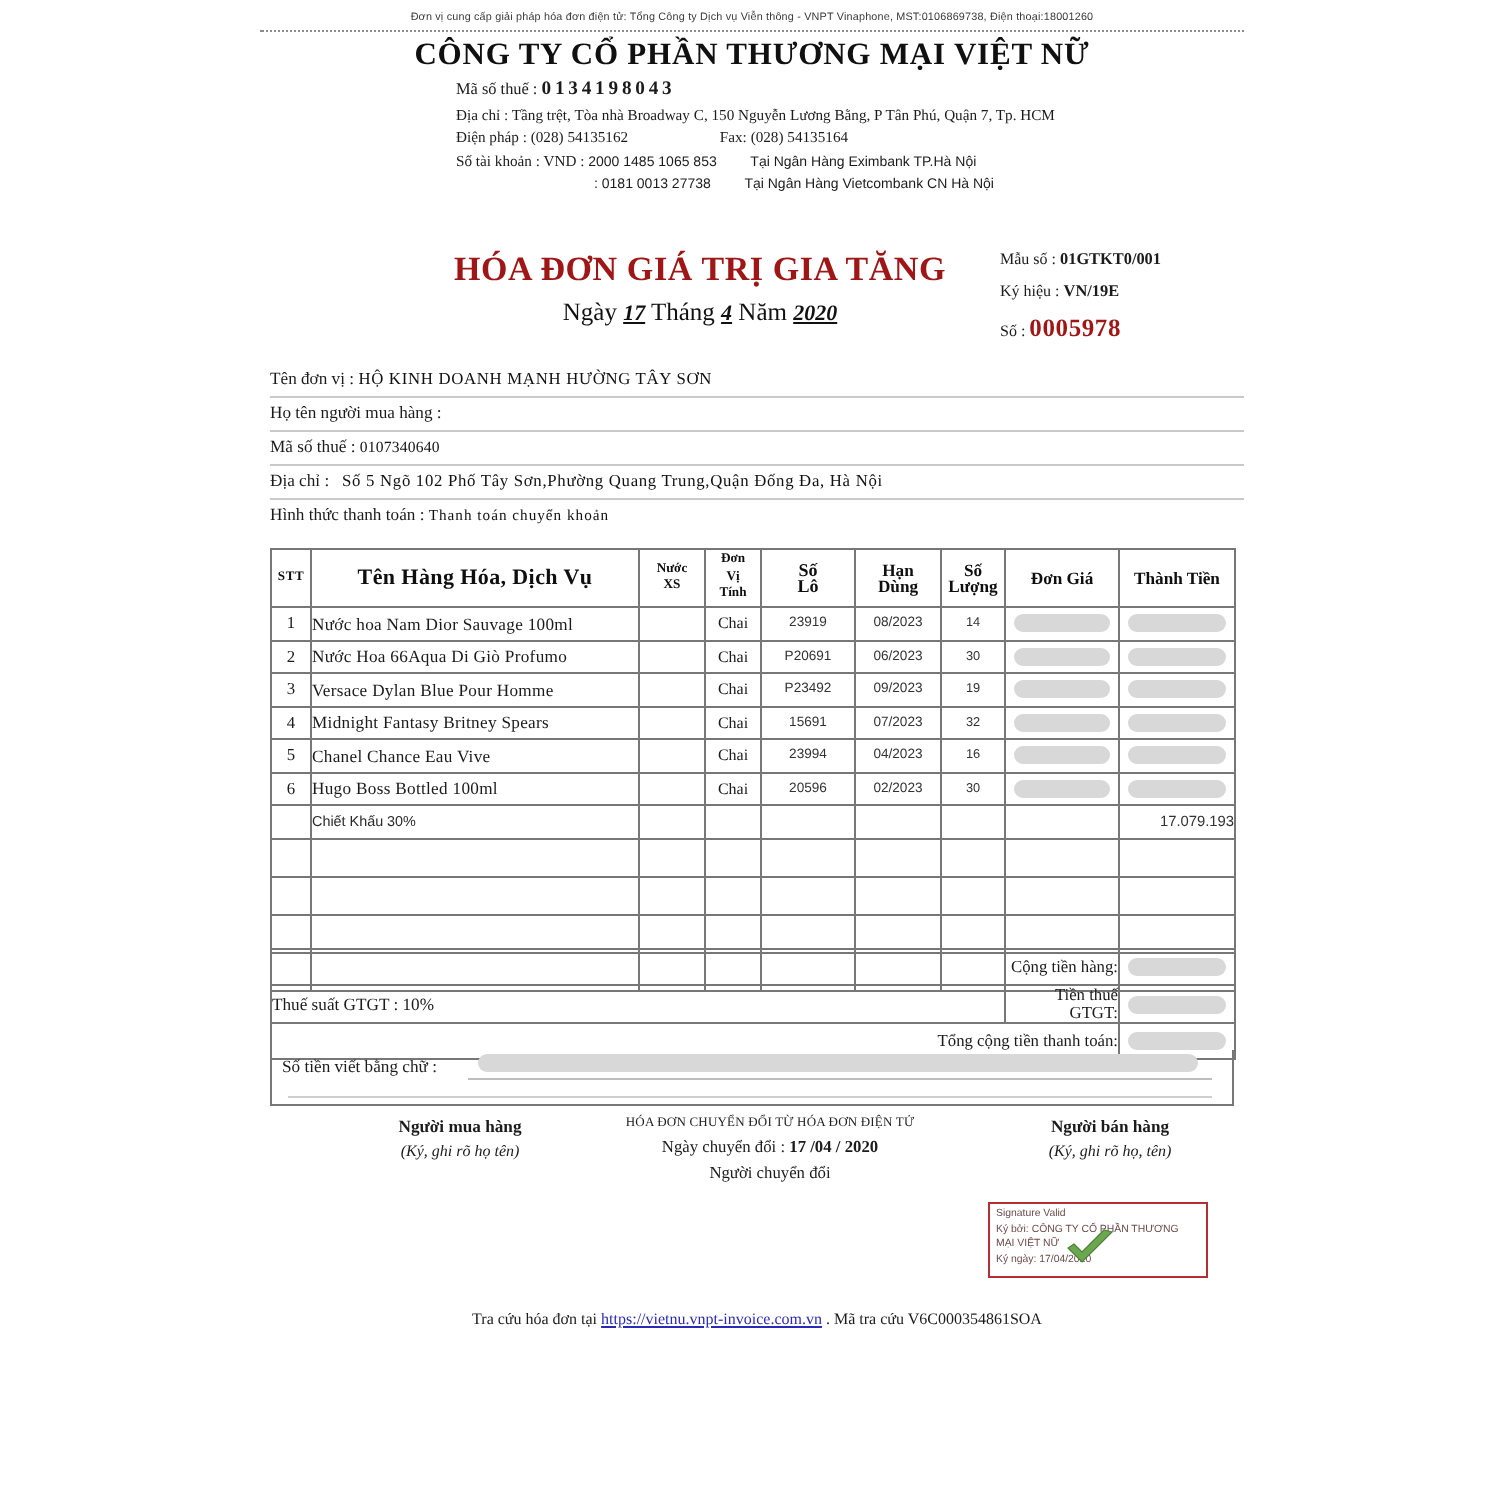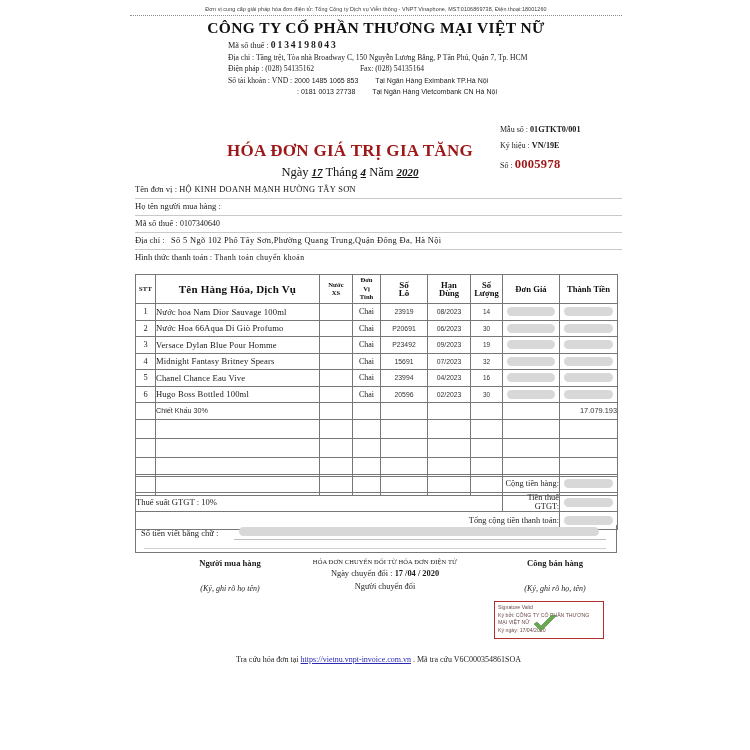--- a/index.html
+++ b/index.html
@@ -53,21 +53,21 @@
   }
   .seller-row .sans{
     font-family:"Liberation Sans", sans-serif;
     font-size:7px;
   }
   .gap-l{display:inline-block;width:42px;}
   .gap-m{display:inline-block;width:13px;}
 
   
   .title-wrap{
-    position:absolute;left:200px;top:125px;width:300px;text-align:center;margin-top:16px;
+    position:absolute;left:200px;top:125px;width:300px;text-align:center;
   }
   .inv-title{
     font-size:17px;font-weight:bold;color:#9f1616;
     letter-spacing:.3px;
   }
   .inv-date{
     margin-top:4px;font-size:12.5px;color:#111;
   }
   .inv-date u{font-style:italic;font-weight:bold;font-size:11px;}
 
@@ -190,21 +190,21 @@
   
   .sig{
     position:absolute;left:135px;top:558px;width:487px;
     height:60px;
   }
   .sig-col{position:absolute;text-align:center;}
   .sig-buyer{left:20px;width:150px;}
   .sig-mid{left:160px;width:180px;}
   .sig-seller{left:345px;width:150px;}
   .sig-title{font-size:8.6px;font-weight:bold;}
-  .sig-sub{font-size:8px;font-style:italic;margin-top:16px;}
+  .sig-sub{font-size:8px;font-style:italic;margin-top:3px;}
   .mid-head{
     font-size:6.5px;letter-spacing:.1px;color:#222;
   }
   .mid-date{font-size:8.4px;margin-top:4px;}
   .mid-date b{font-weight:bold;}
   .mid-person{font-size:8.4px;margin-top:4px;}
 
   .stamp{
     position:absolute;left:494px;top:601px;
     width:110px;height:38px;
@@ -558,21 +558,21 @@
     </div>
     <div class="sig-col sig-mid">
       <div class="mid-head">HÓA ĐƠN CHUYỂN ĐỔI TỪ HÓA ĐƠN ĐIỆN TỬ</div>
       <div class="mid-date">
         <span>Ngày chuyển đổi :</span>
         <b>17 /04 / 2020</b>
       </div>
       <div class="mid-person">Người chuyển đổi</div>
     </div>
     <div class="sig-col sig-seller">
-      <div class="sig-title">Công bán hàng</div>
+      <div class="sig-title">Người bán hàng</div>
       <div class="sig-sub">(Ký, ghi rõ họ, tên)</div>
     </div>
   </div>
 
   <div class="stamp">
     <div>Signature Valid</div>
     <div>Ký bởi: CÔNG TY CỔ PHẦN THƯƠNG</div>
     <div>MẠI VIỆT NỮ</div>
     <div>Ký ngày: 17/04/2020</div>
     <svg class="check" viewBox="0 0 26 20">

